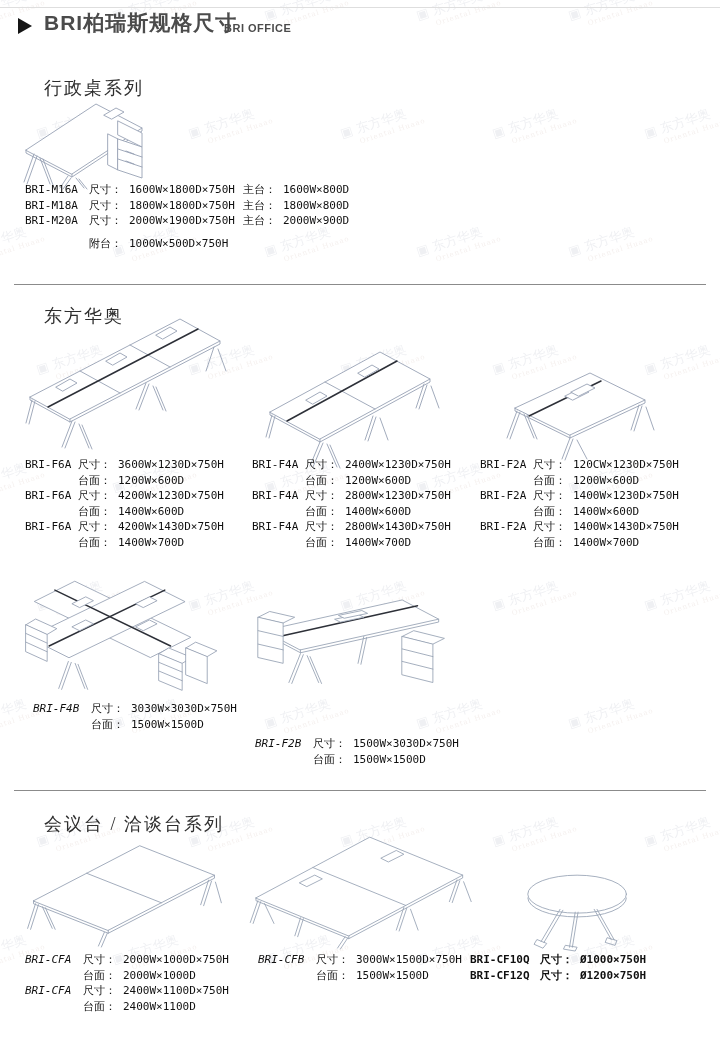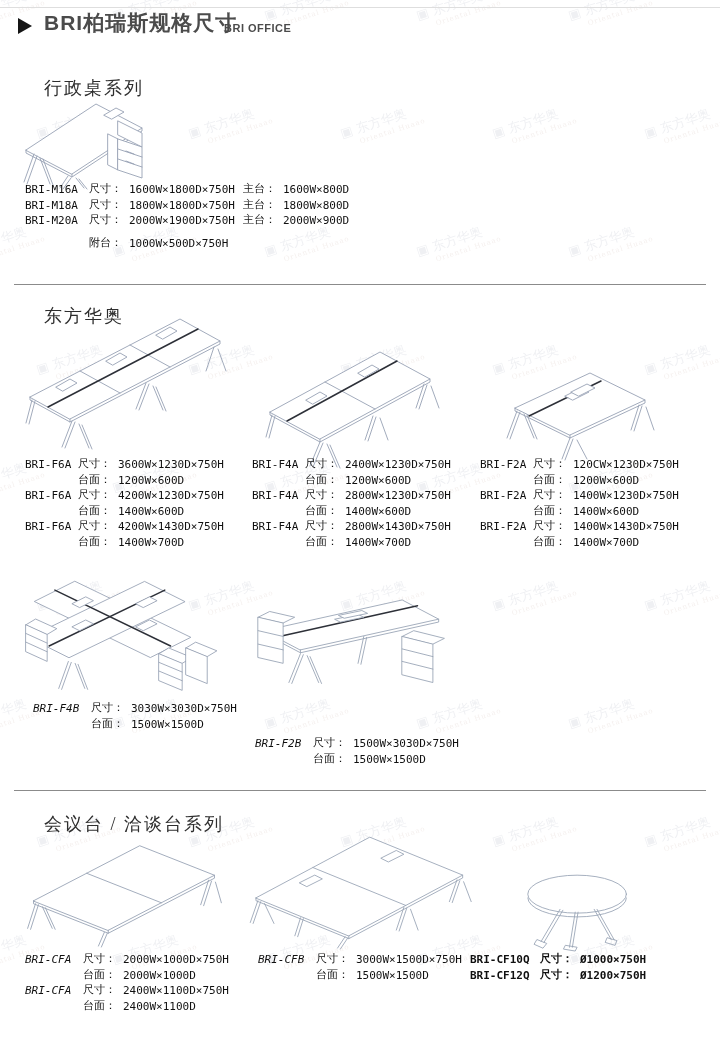--- a/index.html
+++ b/index.html
@@ -24,21 +24,21 @@
              font-weight:400;color:#2e2e2e;letter-spacing:2px;}
   .rule{position:absolute;left:14px;width:692px;height:1px;background:#8b8b8b;z-index:2;}
   
   .spec{position:absolute;z-index:2;font:11px/15.5px "DejaVu Sans Mono","Liberation Mono",monospace;
         color:#101010;white-space:nowrap;}
   .row{display:flex;}
   .m1{display:inline-block;width:64px;}
   .m2{display:inline-block;width:53px;}
   .m3{display:inline-block;width:58px;font-style:italic;}
   .mr{display:inline-block;width:70px;}
-  .lb{display:inline-block;width:40px;font-family:Liberation Mono, monospace;}
+  .lb{display:inline-block;width:40px;}
   .d1{display:inline-block;width:114px;}
   .ind1{display:inline-block;width:64px;}
   .ind2{display:inline-block;width:53px;}
   .ind3{display:inline-block;width:58px;}
   .bold{font-weight:bold;}
   
   .drawing{position:absolute;z-index:1;}
   .drawing polygon,.drawing polyline,.drawing line,.drawing path,.drawing ellipse{
       stroke:#97a2b4;stroke-width:0.9;fill:none;stroke-linejoin:round;stroke-linecap:round;}
   .drawing .top{fill:#ffffff;}

